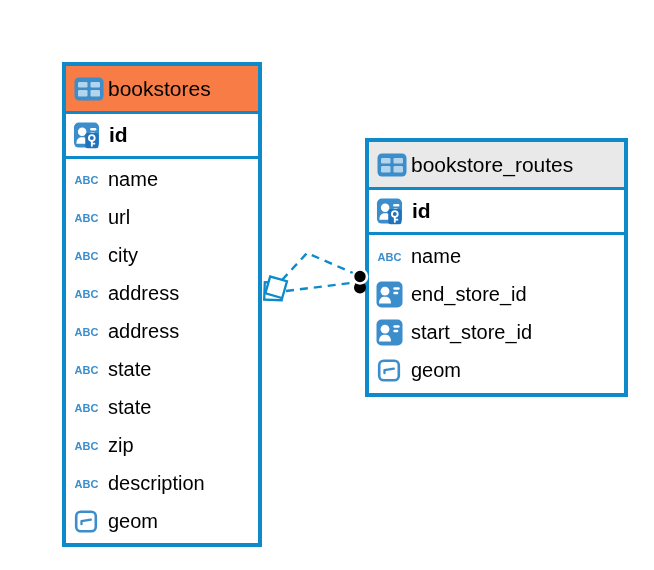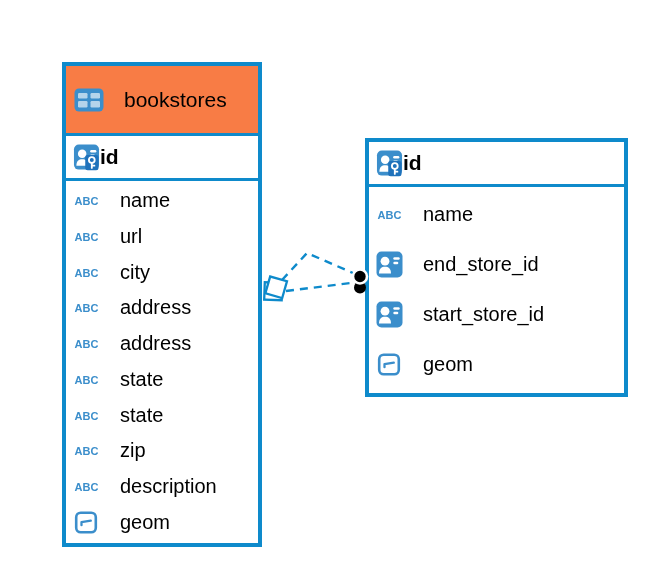--- a/index.html
+++ b/index.html
@@ -26,53 +26,54 @@
   }
   .t-bookstores { left: 62px; top: 62px; width: 200px; height: 485px; }
   .t-routes     { left: 365px; top: 138px; width: 263px; height: 259px; }
 
   .tbl-header {
     flex: none;
     height: 43px;
     border-bottom: 3px solid #0E8ACB;
     display: flex;
     align-items: center;
-    gap: 20px;
-    padding: 12px 8px;
+    gap: 4px;
+    padding: 1px 8px;
     font-size: 21px;
     color: #000000;
     white-space: nowrap;
     overflow: hidden;
   }
   .t-bookstores .tbl-header { background: #F87C45; }
   .t-routes .tbl-header     { background: #E9E9EA; }
 
   .pk-row {
     flex: none;
     height: 42px;
     border-bottom: 3px solid #0E8ACB;
     display: flex;
     align-items: center;
+    gap: 9px;
     padding: 0 7px;
     font-size: 21px;
     font-weight: 700;
     color: #000000;
     background: #ffffff;
   }
   .fields {
     flex: 1;
     display: flex;
     flex-direction: column;
     padding: 2px 0 3px 0;
   }
   .field-row {
     flex: 1;
     display: flex;
     align-items: center;
-    gap: 20px;
+    gap: 8px;
     padding: 0 7px;
     font-size: 20px;
     color: #000000;
     white-space: nowrap;
     overflow: hidden;
   }
   .cell-icon { flex: none; width: 27px; height: 27px; display: block; }
   .hdr-icon  { flex: none; width: 30px; height: 24px; display: block; }
 
   .links-overlay {
@@ -174,20 +175,30 @@
         <svg class="cell-icon" viewBox="0 0 27 27">
           <rect x="3.2" y="3.7" width="19.6" height="19.6" rx="4.5" fill="#ffffff" stroke="#3B8ECB" stroke-width="2.6"></rect>
           <path d="M8.5,16.2 L8.5,13.2 L17.8,11.6" fill="none" stroke="#3B8ECB" stroke-width="2.3" stroke-linecap="round" stroke-linejoin="round"></path>
         </svg>
         <span>geom</span>
       </div>
     </div>
   </div>
 
   <div class="er-table t-routes">
+    <div class="tbl-header">
+      <svg class="hdr-icon" viewBox="0 0 30 24">
+        <rect x="0.5" y="0.5" width="29" height="23" rx="4.5" fill="#3B8ECB"></rect>
+        <rect x="4" y="5" width="9.5" height="5.5" rx="1.2" fill="#ffffff" opacity="0.62"></rect>
+        <rect x="16.5" y="5" width="9.5" height="5.5" rx="1.2" fill="#ffffff" opacity="0.62"></rect>
+        <rect x="4" y="13" width="9.5" height="6.5" rx="1.2" fill="#ffffff" opacity="0.62"></rect>
+        <rect x="16.5" y="13" width="9.5" height="6.5" rx="1.2" fill="#ffffff" opacity="0.62"></rect>
+      </svg>
+      <span>bookstore_routes</span>
+    </div>
 
     <div class="pk-row">
       <svg class="cell-icon" viewBox="0 0 27 28">
         <rect x="0.5" y="0.5" width="26" height="26" rx="5" fill="#3B8ECB"></rect>
         <circle cx="9" cy="10.2" r="4.4" fill="#ffffff"></circle>
         <path d="M3,22.5 C3,17.4 5.6,15.7 9,15.7 C12.4,15.7 15,17.4 15,22.5 Z" fill="#ffffff"></path>
         <rect x="17.3" y="6.2" width="6.4" height="2.5" rx="1.25" fill="#ffffff"></rect>
         <rect x="17.3" y="10.8" width="5" height="2.5" rx="1.25" fill="#ffffff"></rect>
         <rect x="12.2" y="11.3" width="13.8" height="16" rx="2.5" fill="#1F72BB"></rect>
         <circle cx="19" cy="16.6" r="3" fill="none" stroke="#ffffff" stroke-width="1.9"></circle>

